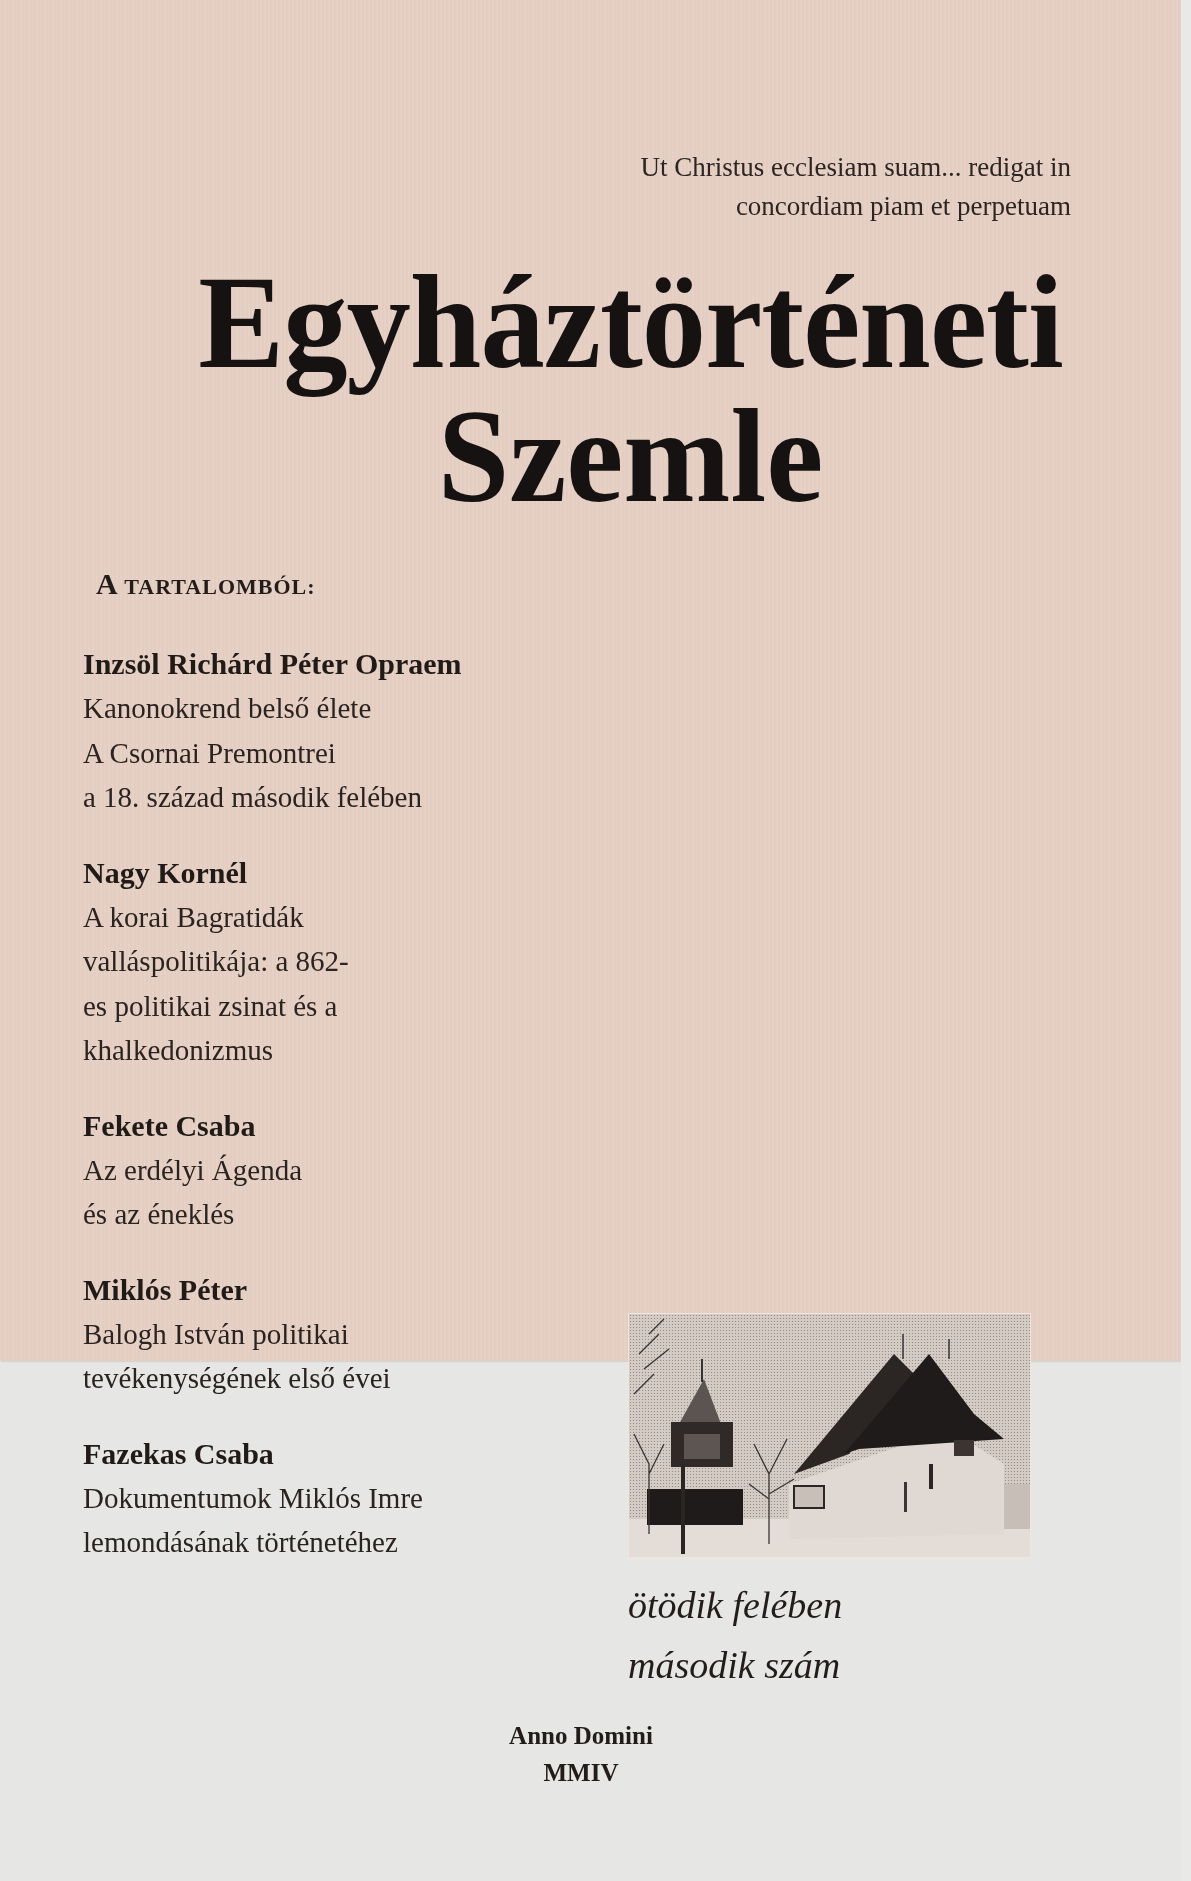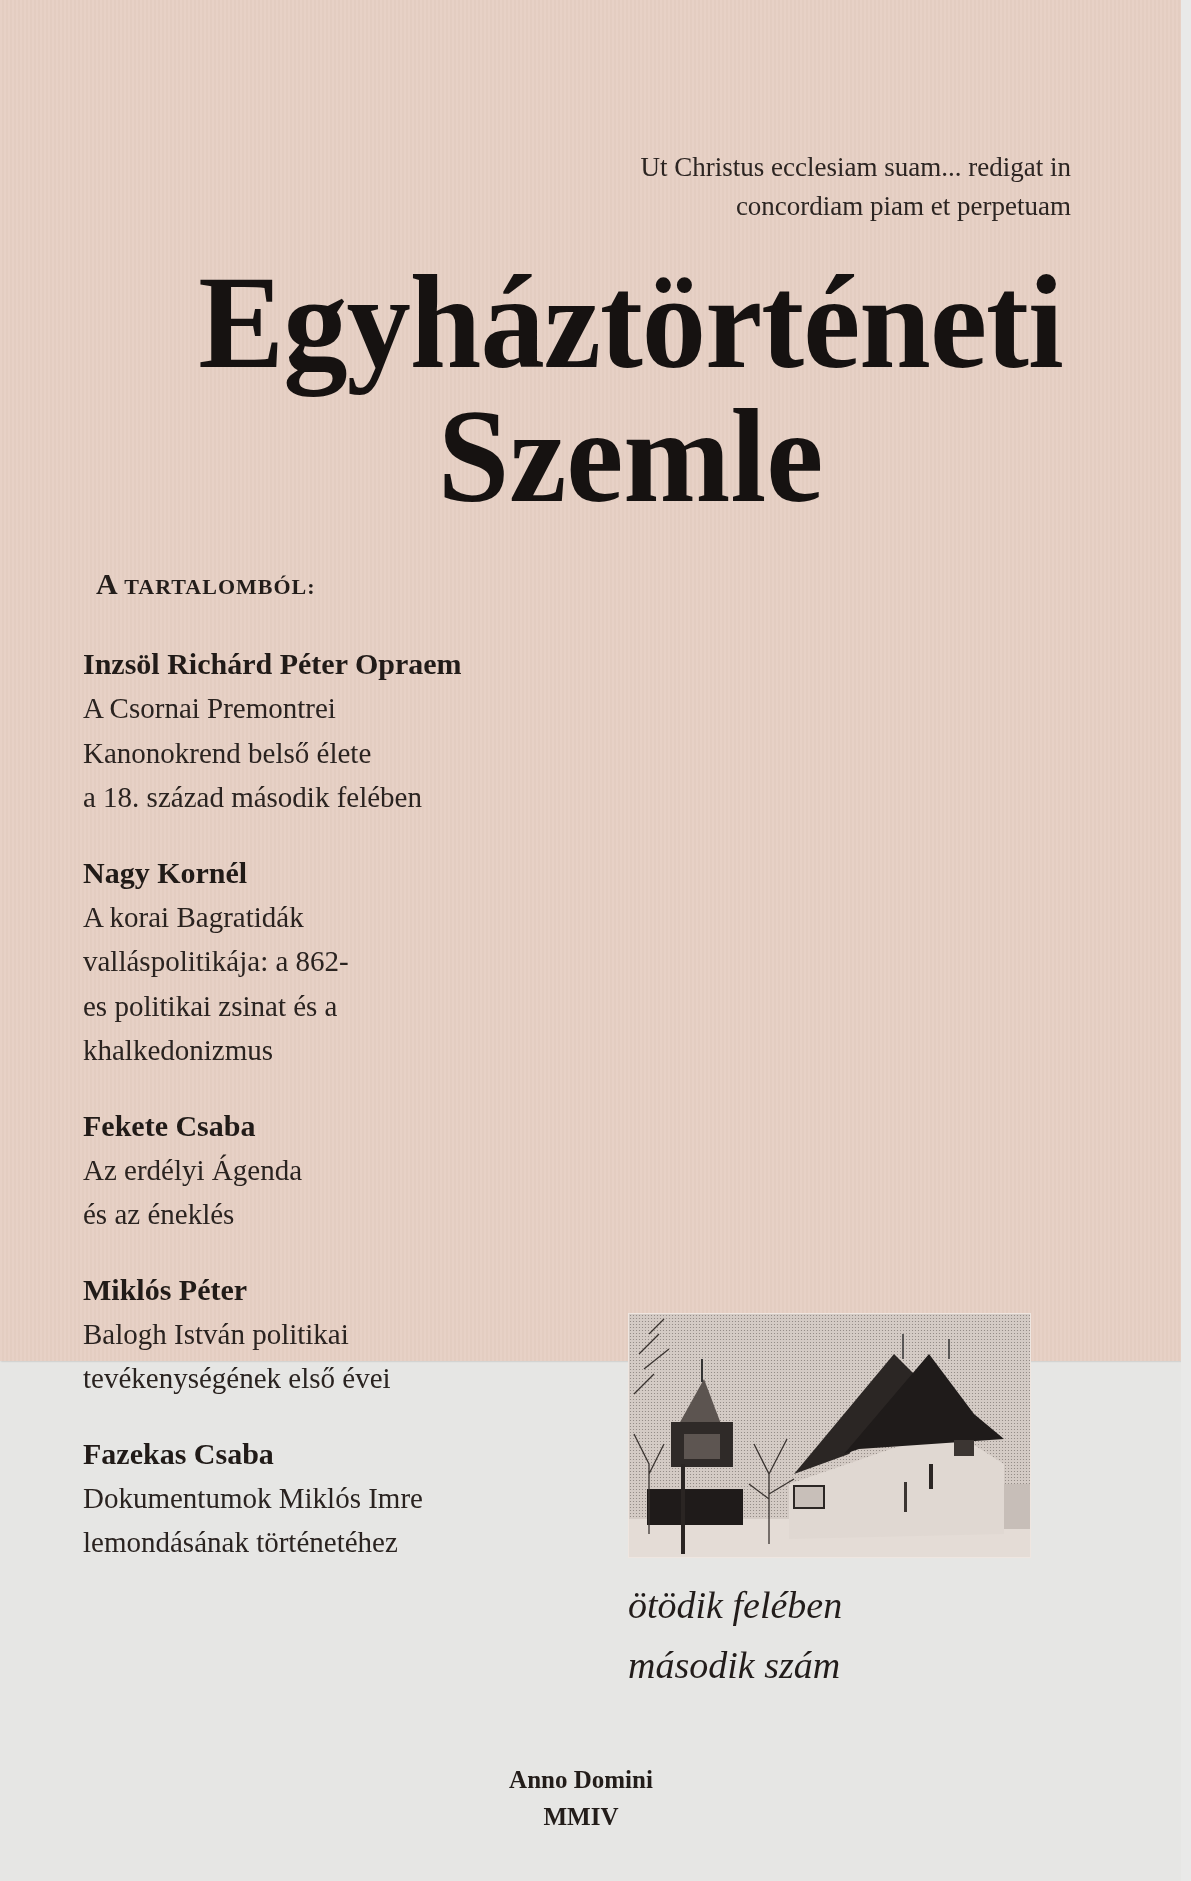--- a/index.html
+++ b/index.html
@@ -43,21 +43,21 @@
     position:absolute; left:628px; top:1313px; width:401px; height:243px;
     background:#cfc6c0; border:1px solid #efe6e0; overflow:hidden;
   }
   .photo svg { display:block; }
   .issue {
     position:absolute; left:628px; top:1575px; font-style:italic;
     font-family:"Liberation Serif", serif; font-size:38px; line-height:60px; color:#221c1a;
   }
   .anno {
     position:absolute; left:0; width:1162px; top:1717px; text-align:center;
-    font-weight:bold; font-size:25px; line-height:37px; color:#231d1a;margin-top:44px;
+    font-weight:bold; font-size:25px; line-height:37px; color:#231d1a;
   }
   .edge {
     position:absolute; left:1181px; top:0; width:10px; height:1881px; background:#e9e9e8;
   }
 </style>
 </head>
 <body>
 
 <div class="page">
 
@@ -71,22 +71,22 @@
     <span class="l2">Szemle</span>
   </div>
 
   <div class="contents-heading">
     <span>A</span><span class="sc"> TARTALOMBÓL:</span>
   </div>
 
   <div class="entries">
     <div class="entry">
       <div class="author">Inzsöl Richárd Péter Opraem</div>
+      <div class="line">Kanonokrend belső élete</div>
       <div class="line">A Csornai Premontrei</div>
-      <div class="line">Kanonokrend belső élete</div>
       <div class="line">a 18. század második felében</div>
     </div>
     <div class="entry">
       <div class="author">Nagy Kornél</div>
       <div class="line">A korai Bagratidák</div>
       <div class="line">valláspolitikája: a 862-</div>
       <div class="line">es politikai zsinat és a</div>
       <div class="line">khalkedonizmus</div>
     </div>
     <div class="entry">

